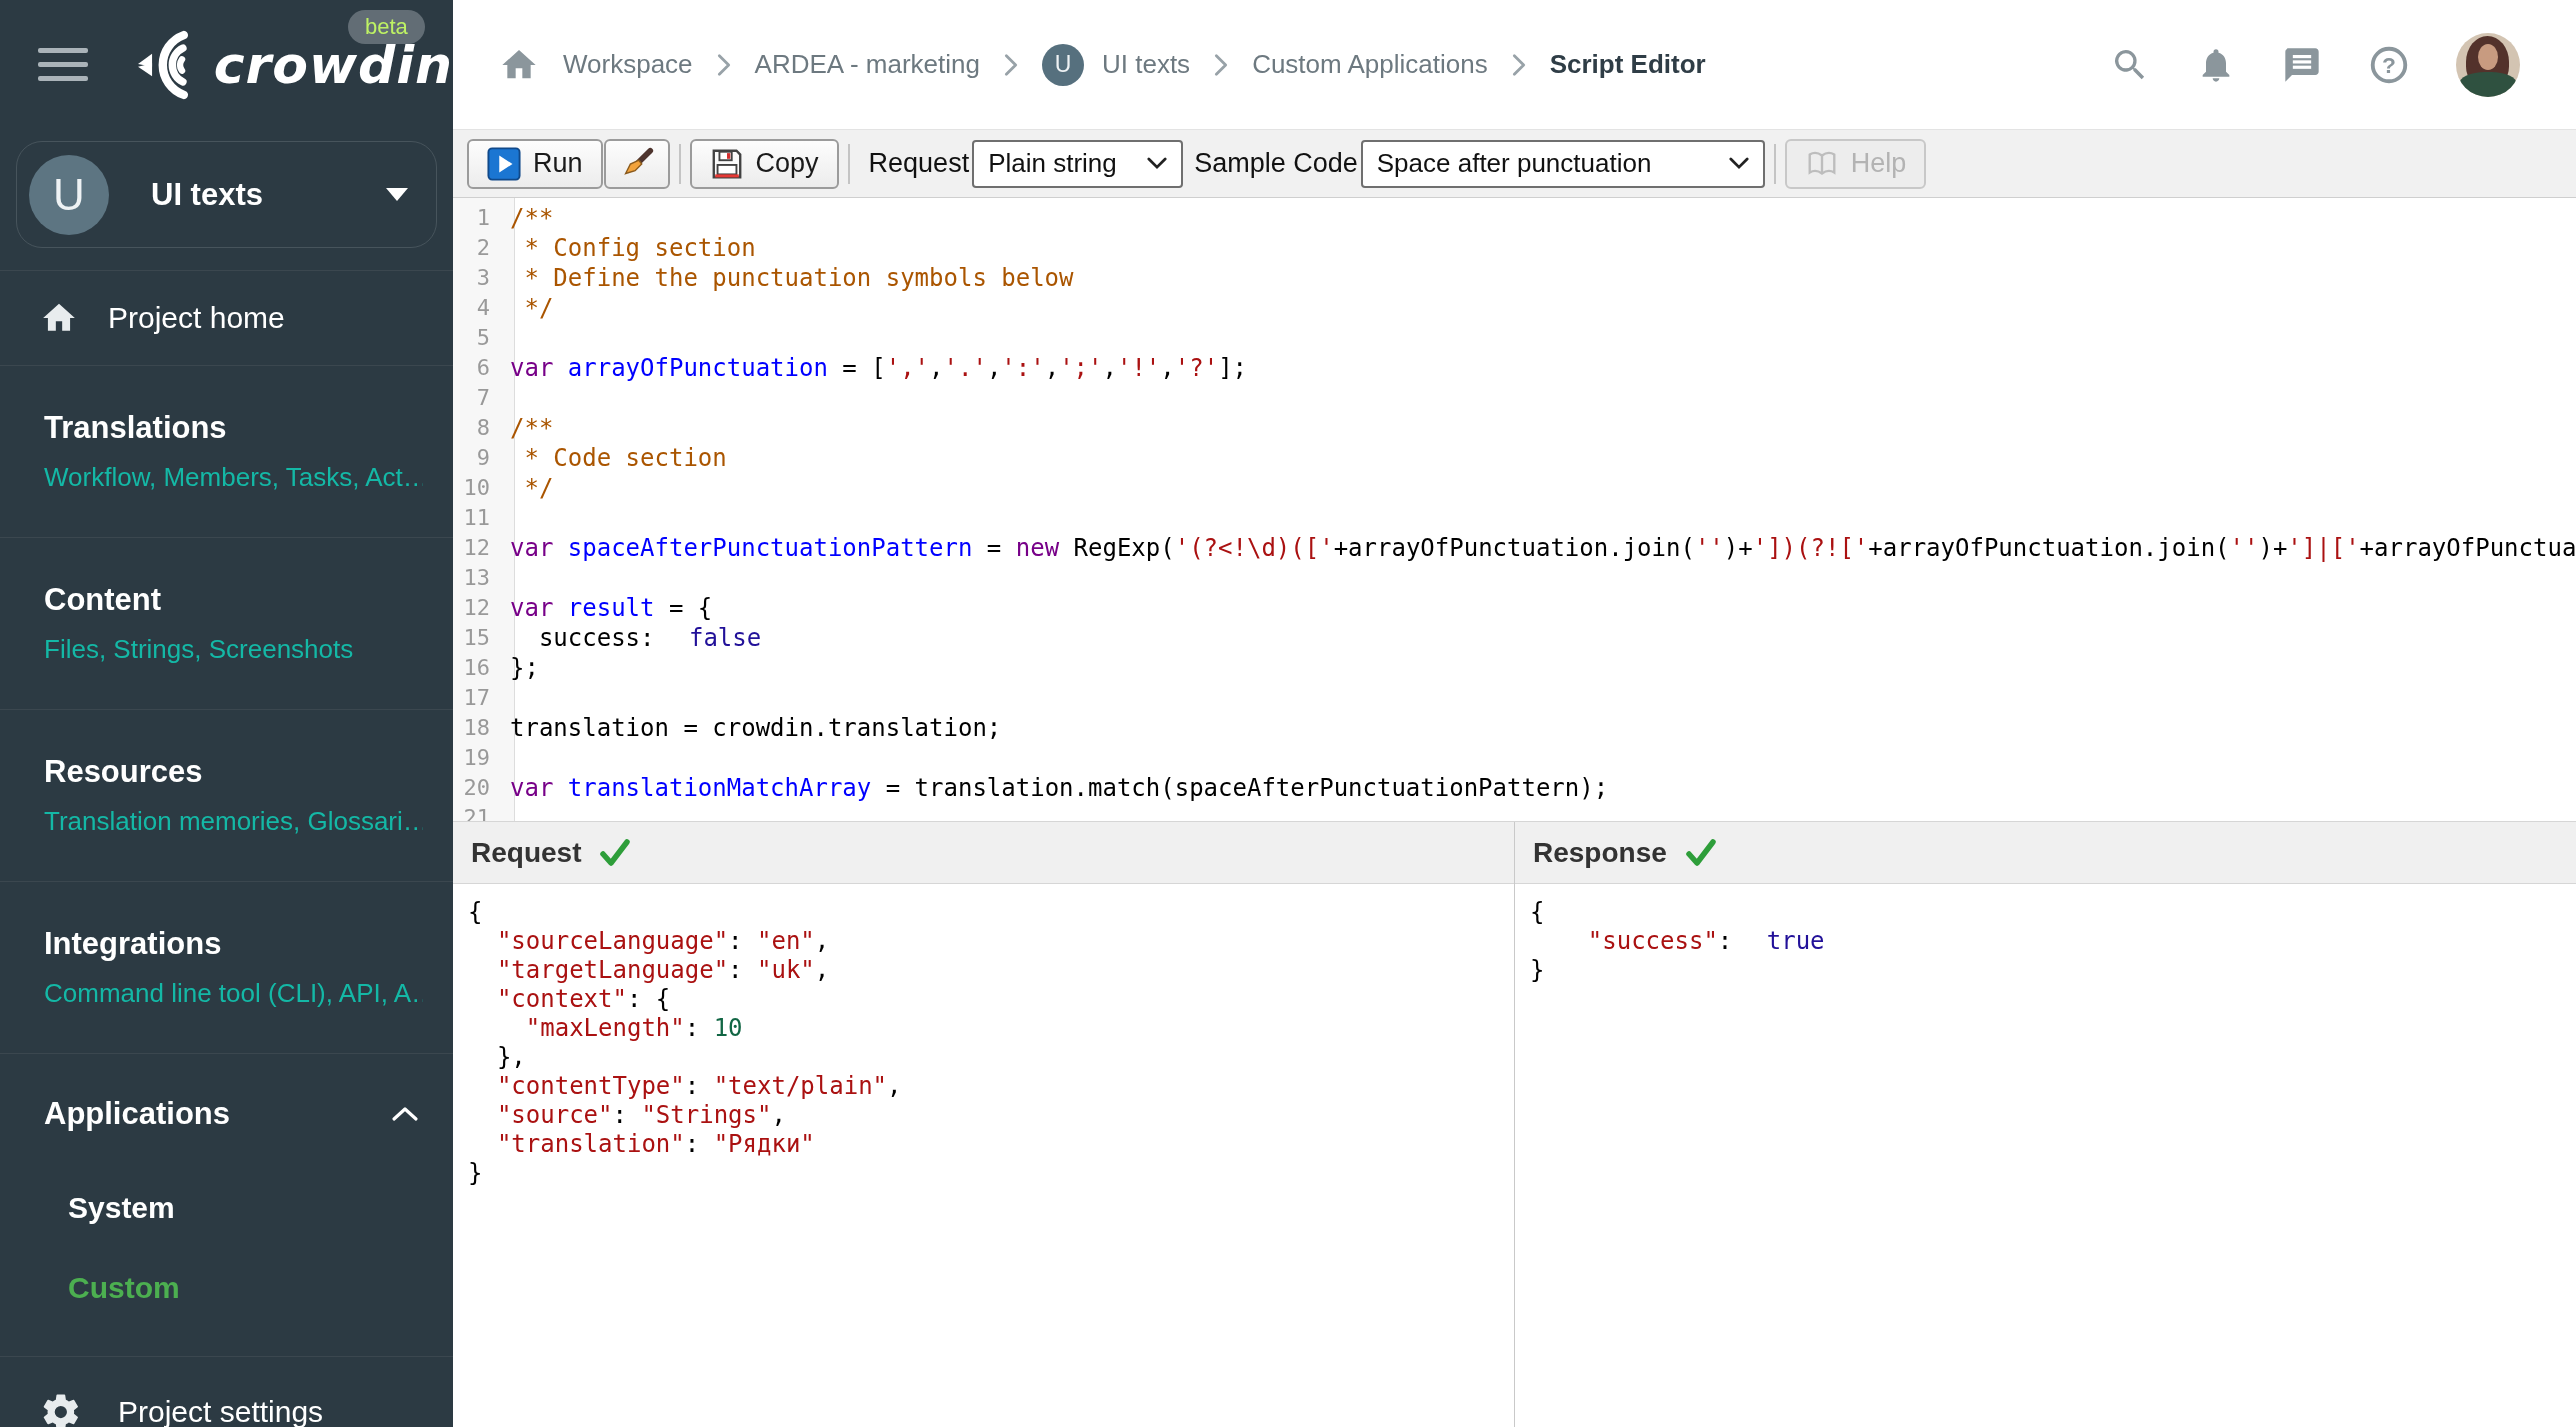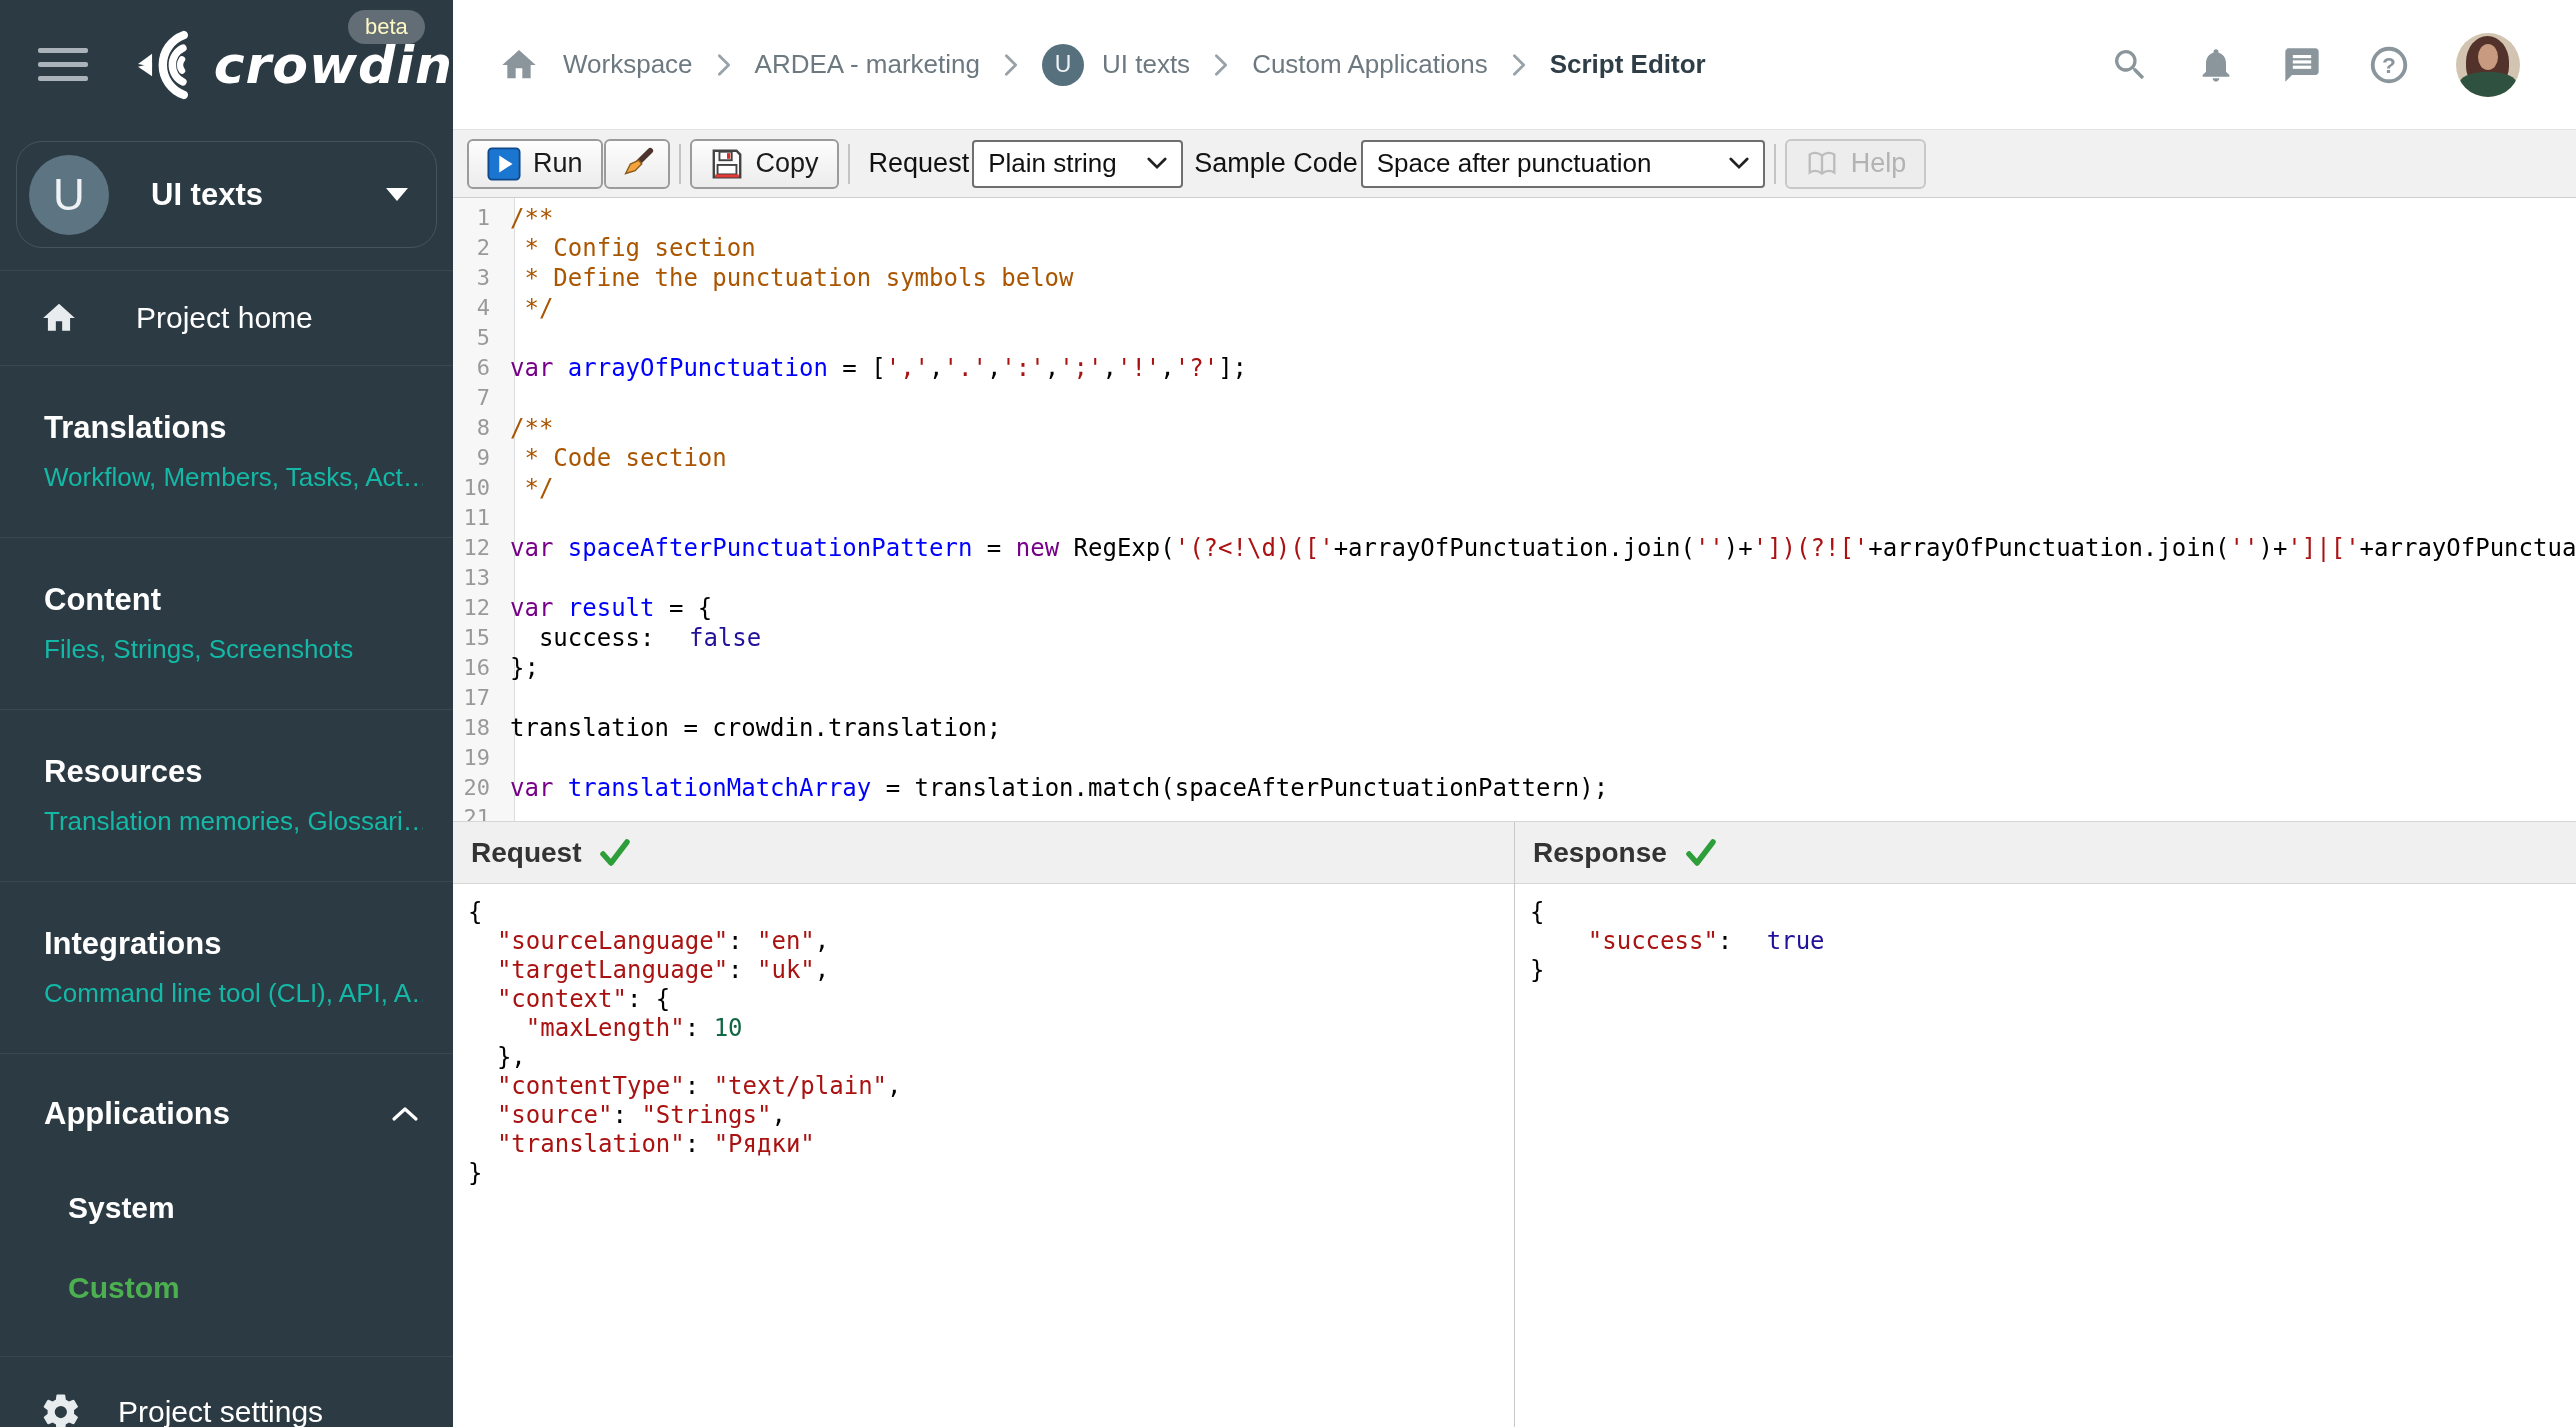--- a/index.html
+++ b/index.html
@@ -16,29 +16,29 @@
   .sidebar {
     width:453px; flex:none; height:1428px;
     background:#2c3a43; color:#fff;
     display:flex; flex-direction:column;
   }
   .sidebar-top { height:129px; flex:none; display:flex; align-items:center; padding-left:38px; position:relative; }
   .hamburger { width:52px; display:flex; flex-direction:column; gap:9px; cursor:pointer; }
   .hamburger div { height:5px; background:#aab3b9; border-radius:2px; }
   .logo { display:flex; align-items:center; margin-left:36px; }
   .logo-text { font-size:52px; font-weight:bold; font-style:italic; color:#fff; margin-left:4px; font-family:"DejaVu Sans", sans-serif; letter-spacing:1px; }
-  .beta-badge { position:absolute; left:348px; top:10px; background:#626d75; color:#fef9c3; font-size:22px; line-height:1; padding:6px 17px; border-radius:20px; }
+  .beta-badge { position:absolute; left:348px; top:10px; background:#626d75; color:#bef264; font-size:22px; line-height:1; padding:6px 17px; border-radius:20px; }
 
   .project-pill { margin:12px 16px 0 16px; height:107px; flex:none; border:1px solid #47545c; border-radius:26px; display:flex; align-items:center; padding:0 28px 0 12px; cursor:pointer; }
   .project-avatar { width:80px; height:80px; flex:none; border-radius:50%; background:#5d7582; display:flex; align-items:center; justify-content:center; font-size:44px; color:#eef2f4; font-weight:400; }
   .project-name { margin-left:42px; font-size:31px; font-weight:600; flex:1; }
   .caret-down { width:0; height:0; border-left:11px solid transparent; border-right:11px solid transparent; border-top:13px solid #fff; }
 
   .sidebar-nav { margin-top:22px; border-top:1px solid #3b474f; border-bottom:1px solid #3b474f; padding:28px 0 28px 40px; flex:none; }
-  .nav-row { display:flex; align-items:center; gap:58px; font-size:30px; font-weight:500; cursor:pointer; }
+  .nav-row { display:flex; align-items:center; gap:30px; font-size:30px; font-weight:500; cursor:pointer; }
 
   .section { border-bottom:1px solid #3b474f; padding:44px 30px 44px 44px; flex:none; cursor:pointer; }
   .section-title { font-size:31px; font-weight:bold; }
   .section-sub { margin-top:16px; font-size:26px; color:#14b8a6; white-space:nowrap; overflow:hidden; }
 
   .section-apps { border-bottom:1px solid #3b474f; padding:42px 34px 28px 44px; flex:none; }
   .apps-title-row { display:flex; align-items:center; justify-content:space-between; cursor:pointer; }
   .app-children { margin-top:36px; }
   .app-child { padding:23px 0 23px 24px; font-size:30px; font-weight:700; cursor:pointer; }
   .app-child.active { color:#4caf50; }

